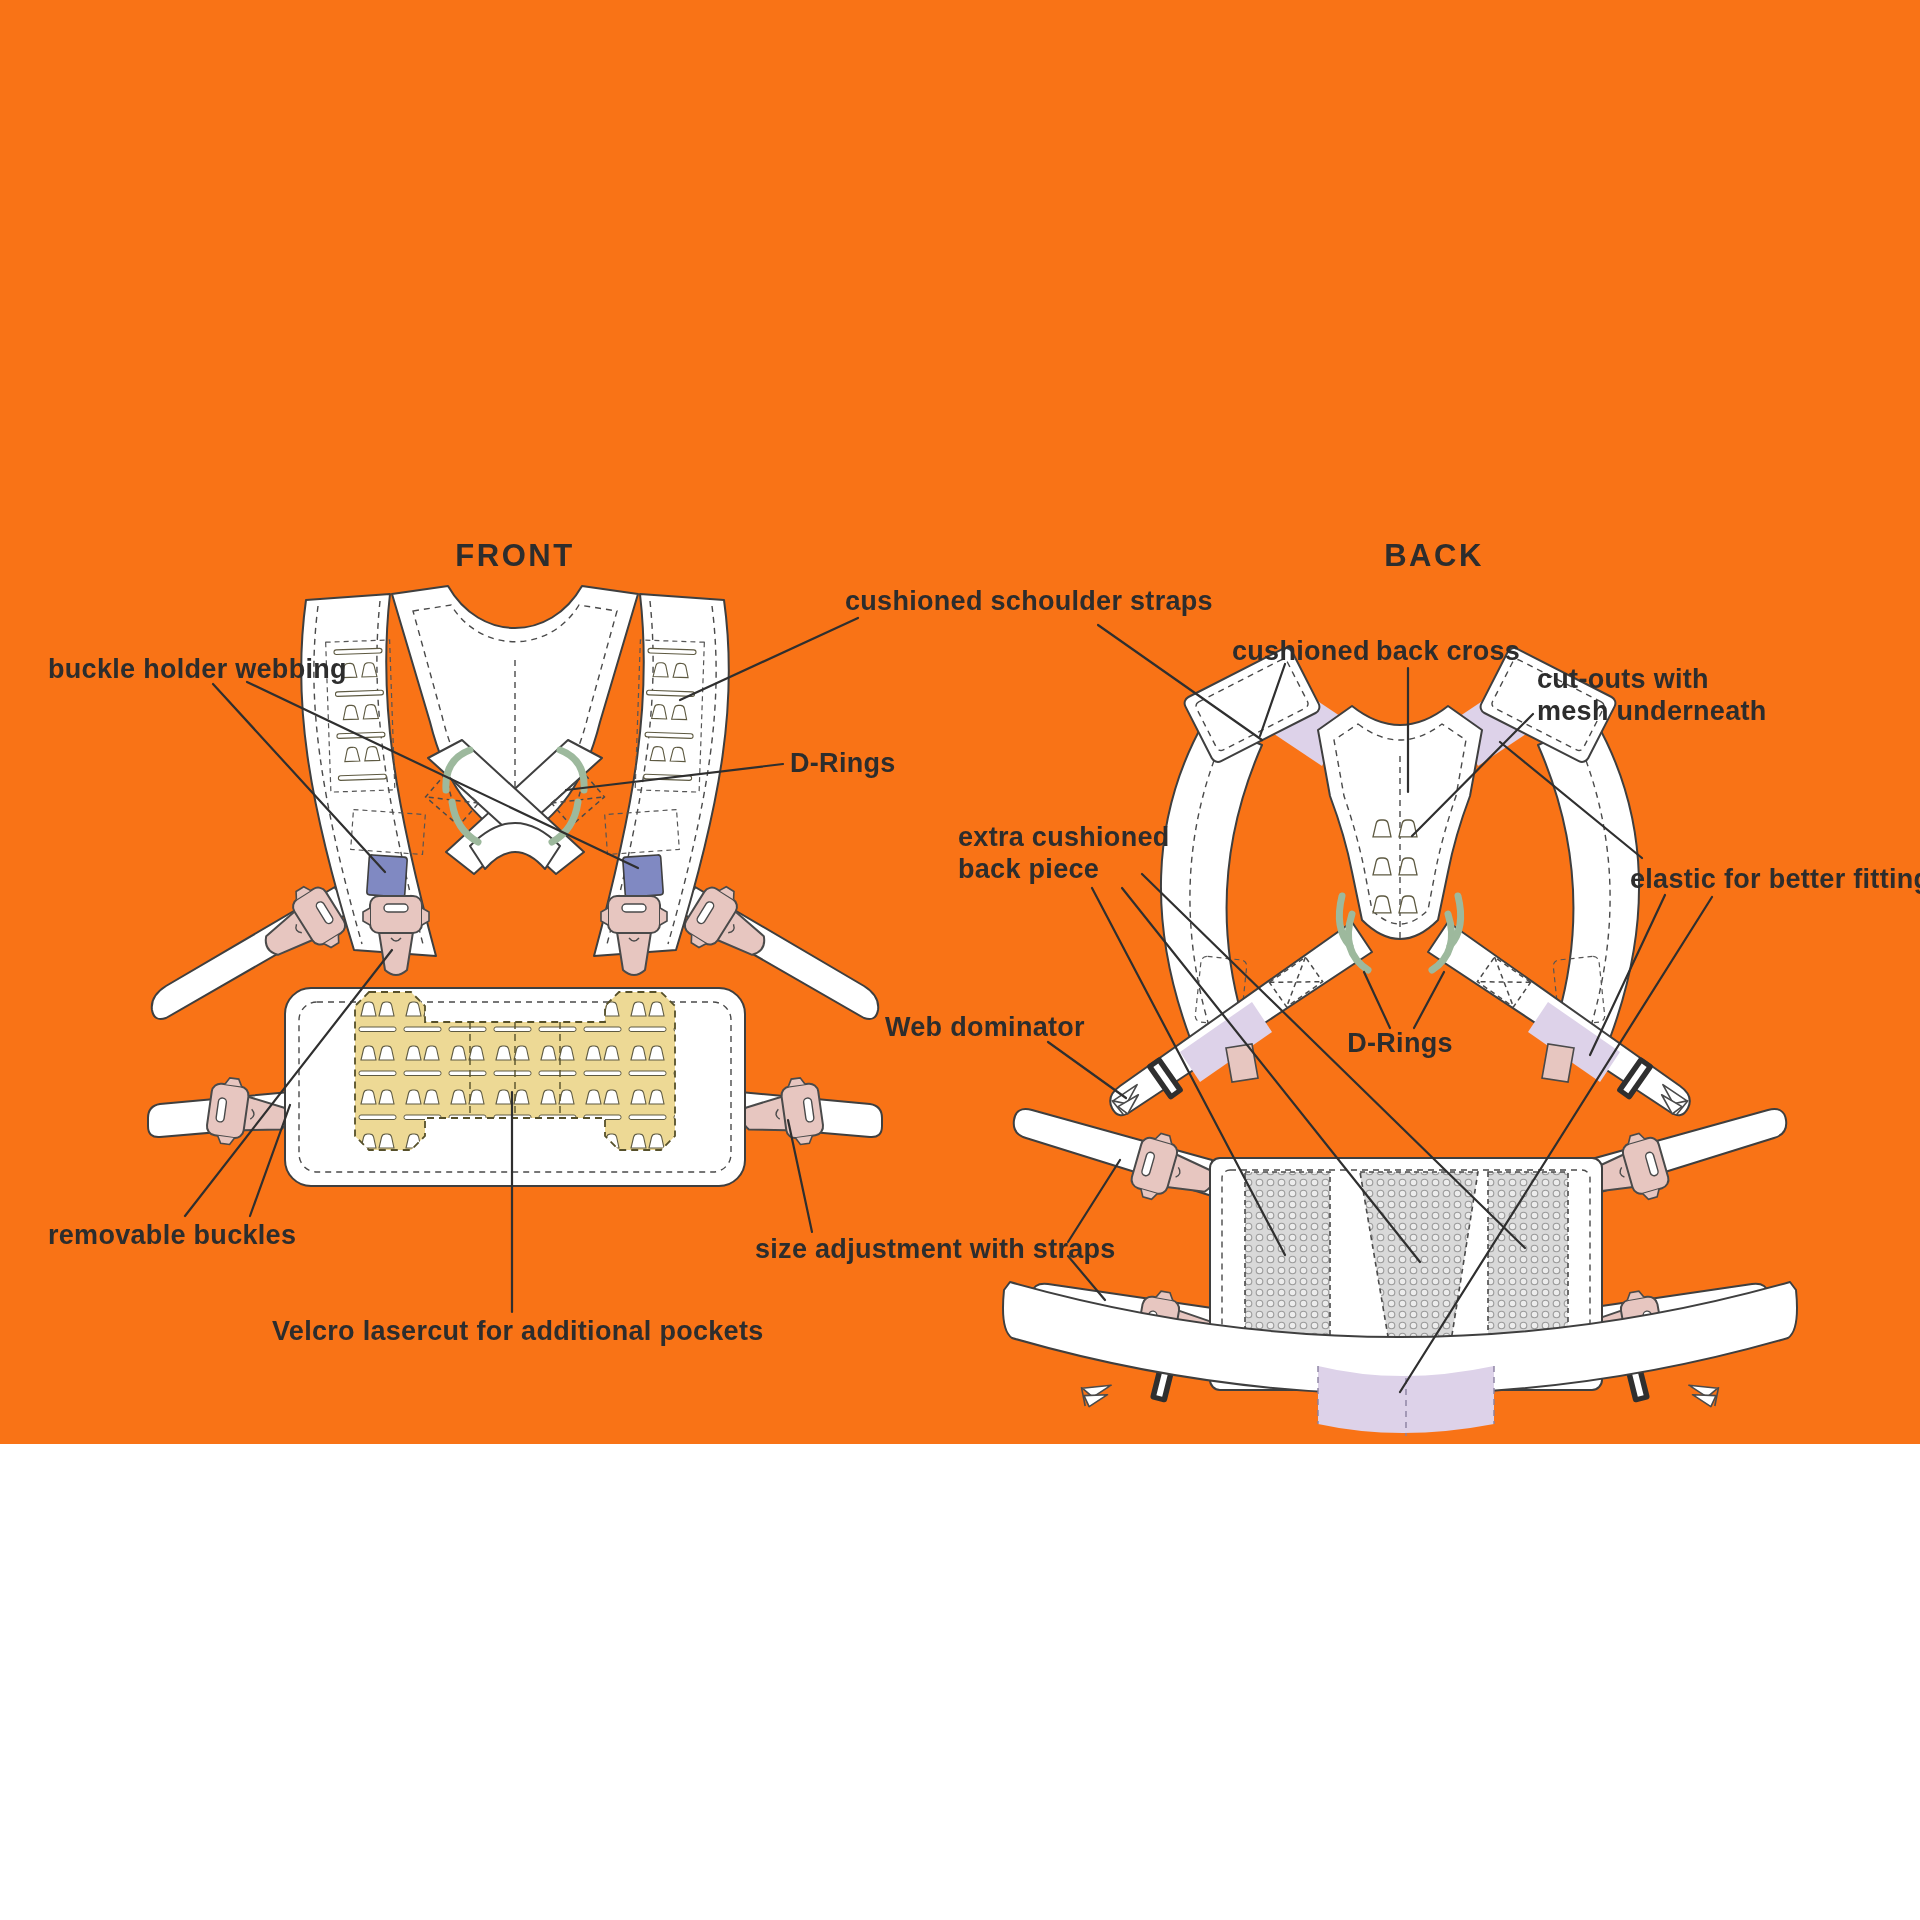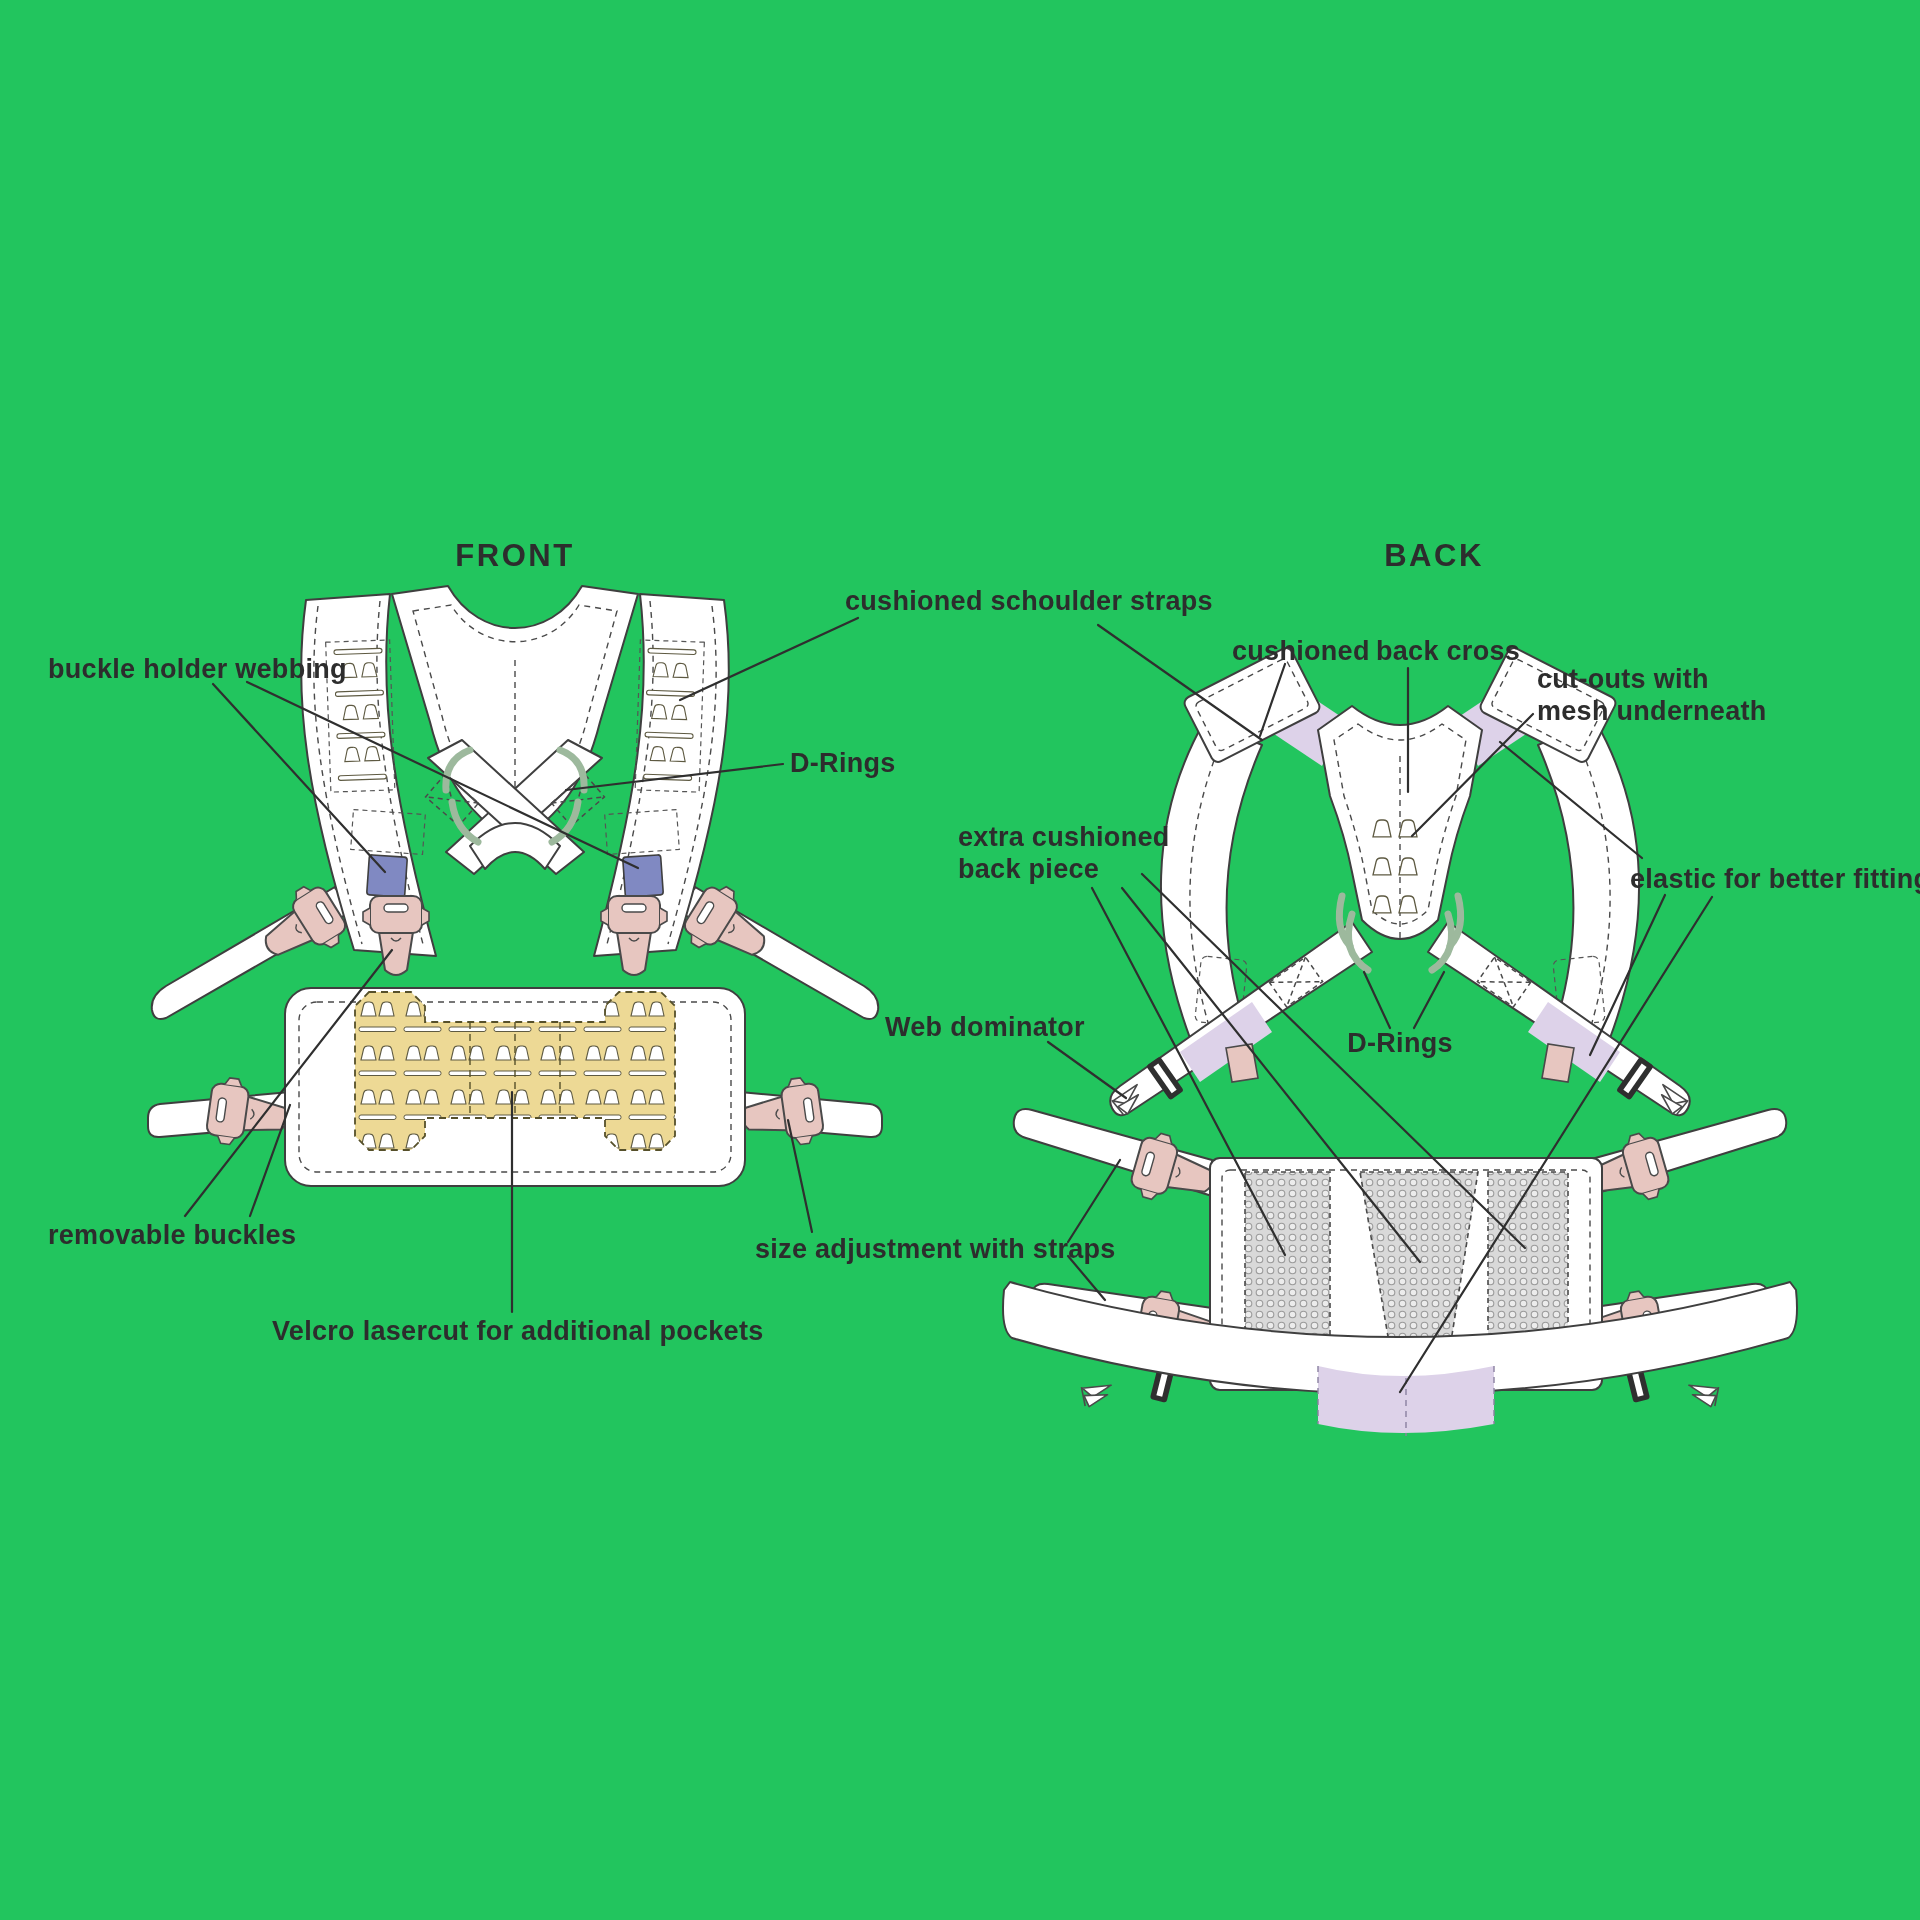--- a/index.html
+++ b/index.html
@@ -1,16 +1,16 @@
 <!DOCTYPE html>
 <html><head>
 <meta charset="utf-8">
 <style>
   html,body{margin:0;padding:0;background:#ffffff;}
-  .stage{position:relative;width:1920px;height:1920px;background:#22c55e;overflow:hidden;}
+  .stage{position:relative;width:1920px;height:1444px;background:#f97316;overflow:hidden;}
   svg{display:block;}
   .lbl{font-family:"Liberation Sans",sans-serif;font-weight:600;font-size:27px;fill:#2d2d2d;letter-spacing:.3px;}
   .ttl{font-family:"Liberation Sans",sans-serif;font-weight:700;font-size:31px;fill:#2d2d2d;letter-spacing:2.5px;}
   .outline{fill:#ffffff;stroke:#3f3f3f;stroke-width:2;stroke-linejoin:round;}
   .stitch{fill:none;stroke:#4a4a4a;stroke-width:1.4;stroke-dasharray:6 5;}
   .leader{stroke:#2f2f2f;stroke-width:2.2;stroke-linecap:round;fill:none;}
 </style>
 </head>
 <body>
 

